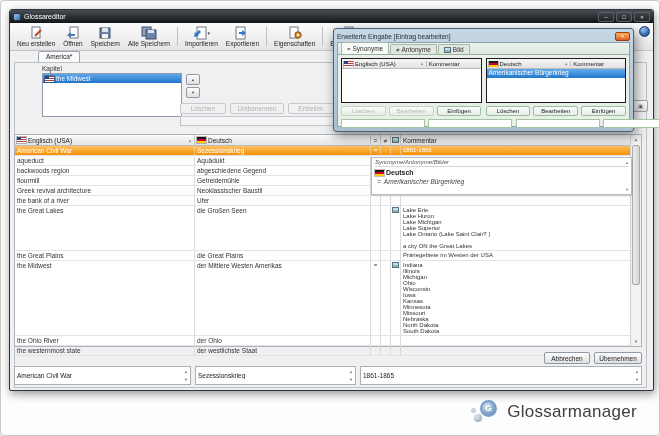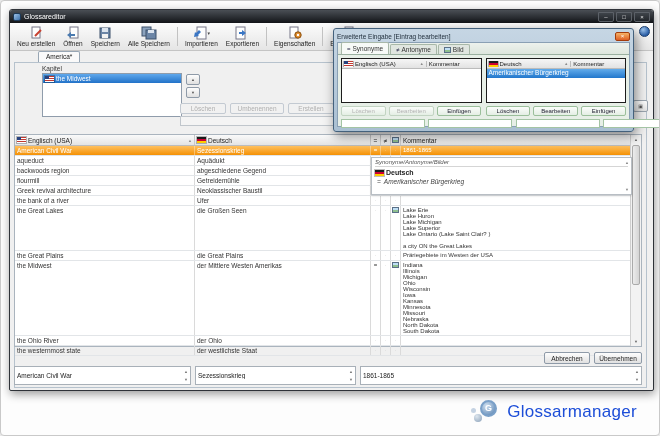--- a/index.html
+++ b/index.html
@@ -179,21 +179,21 @@
               gap:8px; }
   .logo { position:relative; width:28px; height:26px; }
   .logo .c1 { position:absolute; left:9px; top:1px; width:17px; height:17px; border-radius:50%;
               background:radial-gradient(circle at 35% 30%,#cfe0f0,#5580b0);
               border:2px solid #7aa0c8; color:#fff; font-size:9px; font-weight:bold;
               text-align:center; line-height:13px; }
   .logo .c2 { position:absolute; left:3px; top:15px; width:8px; height:8px; border-radius:50%;
               background:radial-gradient(circle at 35% 30%,#dde6ee,#8aa0b8); }
   .logo .c3 { position:absolute; left:0px; top:9px; width:5px; height:5px; border-radius:50%;
               background:#c4d2e2; }
-  .brand-name { font-size:17px; color:#1d4ed8; letter-spacing:.3px; }
+  .brand-name { font-size:17px; color:#404040; letter-spacing:.3px; }
 </style>
 </head>
 <body>
 
 <div class="frame">
 
   <div class="window">
     <div class="titlebar">
       <span class="appicon"></span>
       <span class="title">Glossareditor</span>

